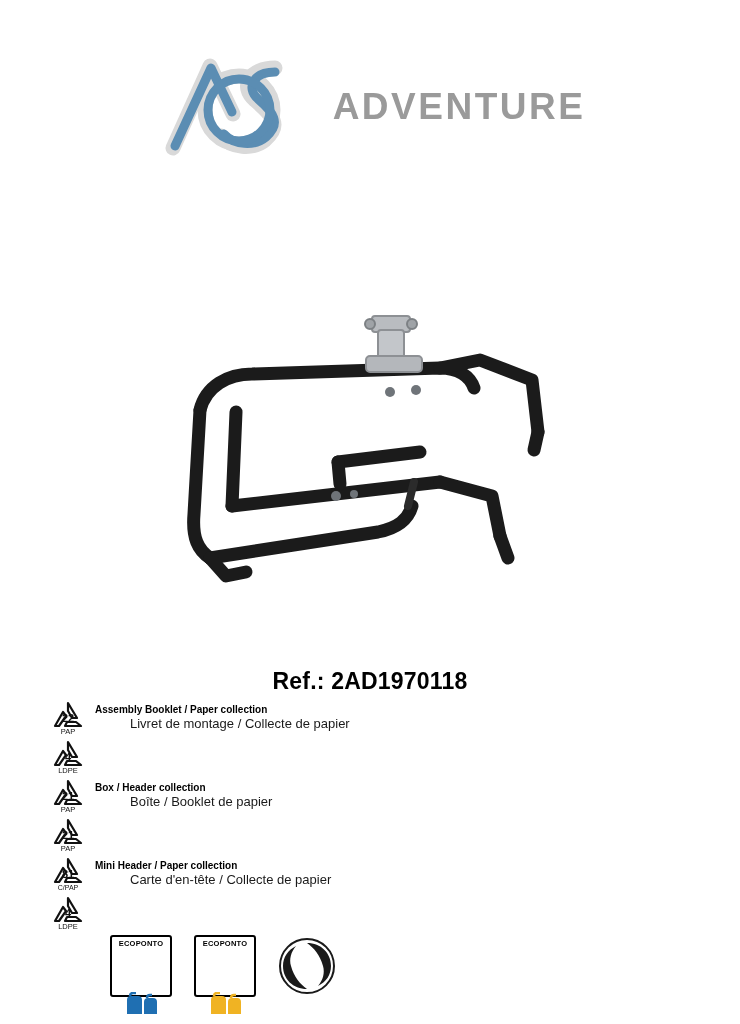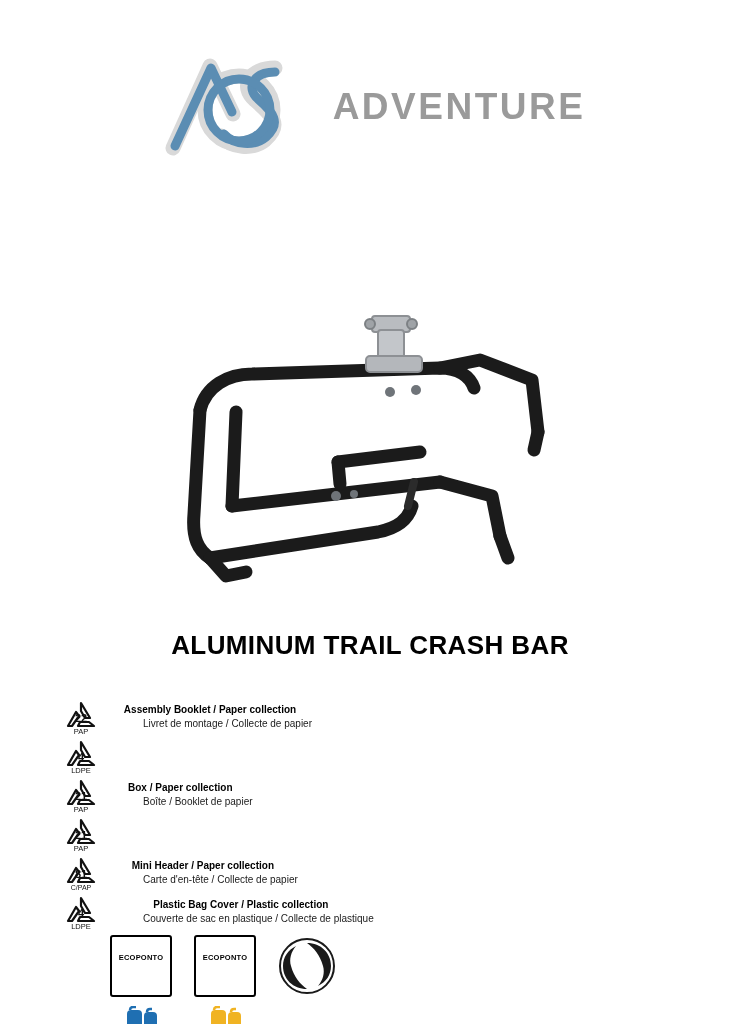--- a/index.html
+++ b/index.html
@@ -101,23 +101,22 @@
     text-align: center;
     font-size: 23px;
     font-weight: bold;
     letter-spacing: 0.2px;
   }
 
   
   .recycle-list {
     position: absolute;
     top: 697px;
-    left: 58px;
+    left: 45px;
     width: 600px;
-    text-align: center;
   }
   .recycle-row {
     display: flex;
     align-items: center;
     height: 39px;
   }
   .recycle-icon {
     width: 46px;
     min-width: 46px;
     height: 38px;
@@ -125,21 +124,21 @@
   }
   .recycle-texts {
     padding-left: 4px;
   }
   .rec-line1 {
     font-size: 10px;
     font-weight: bold;
     line-height: 14px;
   }
   .rec-line2 {
-    font-size: 10px;
+    font-size: 13px;
     line-height: 14px;
     color: #1a1a1a;
     padding-left: 35px;
   }
 
   
   .bottom-badges {
     position: absolute;
     top: 935px;
     left: 110px;
@@ -149,21 +148,21 @@
   }
   .econo {
     width: 62px;
     height: 62px;
     border: 2px solid #000;
     border-radius: 3px;
     display: flex;
     flex-direction: column;
     align-items: center;
     justify-content: space-between;
-    padding: 16px 0;
+    padding: 2px 0;
     box-sizing: border-box;
     background: #fff;
     gap: 44px;
   }
   .econo .cap {
     font-size: 7.5px;
     font-weight: bold;
     letter-spacing: 0.2px;
     line-height: 9px;
   }
@@ -253,21 +252,21 @@
 
       <g fill="#6f7479">
         <circle cx="250" cy="92" r="5"></circle>
         <circle cx="276" cy="90" r="5"></circle>
         <circle cx="196" cy="196" r="5"></circle>
         <circle cx="214" cy="194" r="4"></circle>
       </g>
     </svg>
   </div>
 
-  <div class="title-main">ALUMINUM TRAIL CRASH BAR</div>
+  <div class="title-ref">Ref.: 2AD1970118</div>
 
   <div class="recycle-list">
 
     <div class="recycle-row">
       <div class="recycle-icon">
         <svg width="46" height="38" viewBox="0 0 46 38">
           <g fill="none" stroke="#111" stroke-width="2.2" stroke-linejoin="round" stroke-linecap="round">
             <path d="M23 5 L32 20 L27 20 L23 13 Z"></path>
             <path d="M36 28 L20 28 L22 24 L31 24 Z"></path>
             <path d="M10 28 L18 14 L21 18 L14 28 Z"></path>
@@ -302,21 +301,21 @@
           <g fill="none" stroke="#111" stroke-width="2.2" stroke-linejoin="round" stroke-linecap="round">
             <path d="M23 5 L32 20 L27 20 L23 13 Z"></path>
             <path d="M36 28 L20 28 L22 24 L31 24 Z"></path>
             <path d="M10 28 L18 14 L21 18 L14 28 Z"></path>
           </g>
           <text x="23" y="24" font-size="11" font-family="Liberation Sans, sans-serif" font-weight="bold" text-anchor="middle" fill="#111">21</text>
           <text x="23" y="36" font-size="7.5" font-family="Liberation Sans, sans-serif" text-anchor="middle" fill="#111">PAP</text>
         </svg>
       </div>
       <div class="recycle-texts">
-        <div class="rec-line1">Box / Paper collection</div>
+        <div class="rec-line1">Box / Header collection</div>
         <div class="rec-line2">Boîte / Booklet de papier</div>
       </div>
     </div>
 
     <div class="recycle-row">
       <div class="recycle-icon">
         <svg width="46" height="38" viewBox="0 0 46 38">
           <g fill="none" stroke="#111" stroke-width="2.2" stroke-linejoin="round" stroke-linecap="round">
             <path d="M23 5 L32 20 L27 20 L23 13 Z"></path>
             <path d="M36 28 L20 28 L22 24 L31 24 Z"></path>
@@ -350,24 +349,20 @@
       <div class="recycle-icon">
         <svg width="46" height="38" viewBox="0 0 46 38">
           <g fill="none" stroke="#111" stroke-width="2.2" stroke-linejoin="round" stroke-linecap="round">
             <path d="M23 5 L32 20 L27 20 L23 13 Z"></path>
             <path d="M36 28 L20 28 L22 24 L31 24 Z"></path>
             <path d="M10 28 L18 14 L21 18 L14 28 Z"></path>
           </g>
           <text x="23" y="24" font-size="11" font-family="Liberation Sans, sans-serif" font-weight="bold" text-anchor="middle" fill="#111">4</text>
           <text x="23" y="36" font-size="7.5" font-family="Liberation Sans, sans-serif" text-anchor="middle" fill="#111">LDPE</text>
         </svg>
-      </div>
-      <div class="recycle-texts">
-        <div class="rec-line1">Plastic Bag Cover / Plastic collection</div>
-        <div class="rec-line2">Couverte de sac en plastique / Collecte de plastique</div>
       </div>
     </div>
 
   </div>
 
   <div class="bottom-badges">
 
     <div class="econo">
       <div class="cap">ECOPONTO</div>
       <div class="body">

